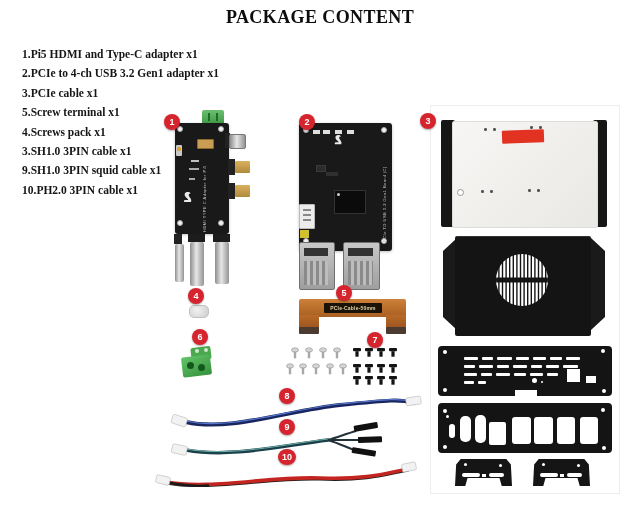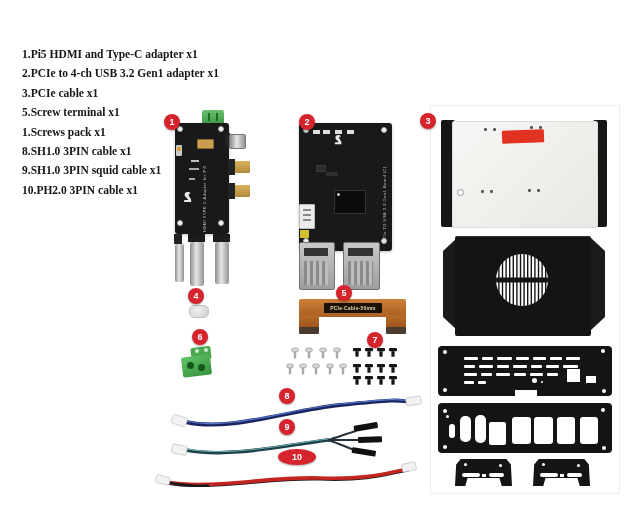--- a/index.html
+++ b/index.html
@@ -21,42 +21,43 @@
   .cut{position:absolute;background:#fff;}
   .phole{position:absolute;width:4px;height:4px;border-radius:50%;background:#fff;}
   .slot{position:absolute;background:#fff;height:2.5px;border-radius:1px;}
   .frame{position:absolute;border:1px solid #ededed;}
 </style>
 </head>
 <body>
 
 <div class="stage">
 
+  <div class="title">PACKAGE CONTENT</div>
 
   <div class="list">
     <div class="li">1.Pi5 HDMI and Type-C adapter x1</div>
     <div class="li">2.PCIe to 4-ch USB 3.2 Gen1 adapter x1</div>
     <div class="li">3.PCIe cable x1</div>
     <div class="li">5.Screw terminal x1</div>
-    <div class="li">1.Screws pack x1</div>
-    <div class="li">8.SH1.0 3PIN cable x1</div>
+    <div class="li">4.Screws pack x1</div>
+    <div class="li">3.SH1.0 3PIN cable x1</div>
     <div class="li">9.SH1.0 3PIN squid cable x1</div>
     <div class="li">10.PH2.0 3PIN cable x1</div>
   </div>
 
   <div class="badge" style="left:164px;top:114px">1</div>
   <div class="badge" style="left:299px;top:114px">2</div>
   <div class="badge" style="left:420px;top:113px">3</div>
   <div class="badge" style="left:188px;top:288px">4</div>
   <div class="badge" style="left:336px;top:285px">5</div>
   <div class="badge" style="left:192px;top:329px">6</div>
   <div class="badge" style="left:367px;top:332px">7</div>
   <div class="badge" style="left:279px;top:388px">8</div>
   <div class="badge" style="left:279px;top:419px">9</div>
-  <div class="badge" style="left:278px;top:449px;width:38px">10</div>
+  <div class="badge" style="left:278px;top:449px;width:18px">10</div>
 
   <div class="abs" style="left:202px;top:110px;width:22px;height:15px;background:linear-gradient(180deg,#6abf6e,#3d9844);border-radius:2px">
     <i class="abs" style="left:6px;top:3px;width:2px;height:8px;background:#1e6b24"></i>
     <i class="abs" style="left:14px;top:3px;width:2px;height:8px;background:#1e6b24"></i>
   </div>
   <div class="pcb" style="left:175px;top:123px;width:54px;height:111px">
     <i class="hole" style="left:2px;top:3px"></i>
     <i class="hole" style="left:43px;top:3px"></i>
     <i class="hole" style="left:2px;top:97px"></i>
     <i class="hole" style="left:43px;top:97px"></i>

